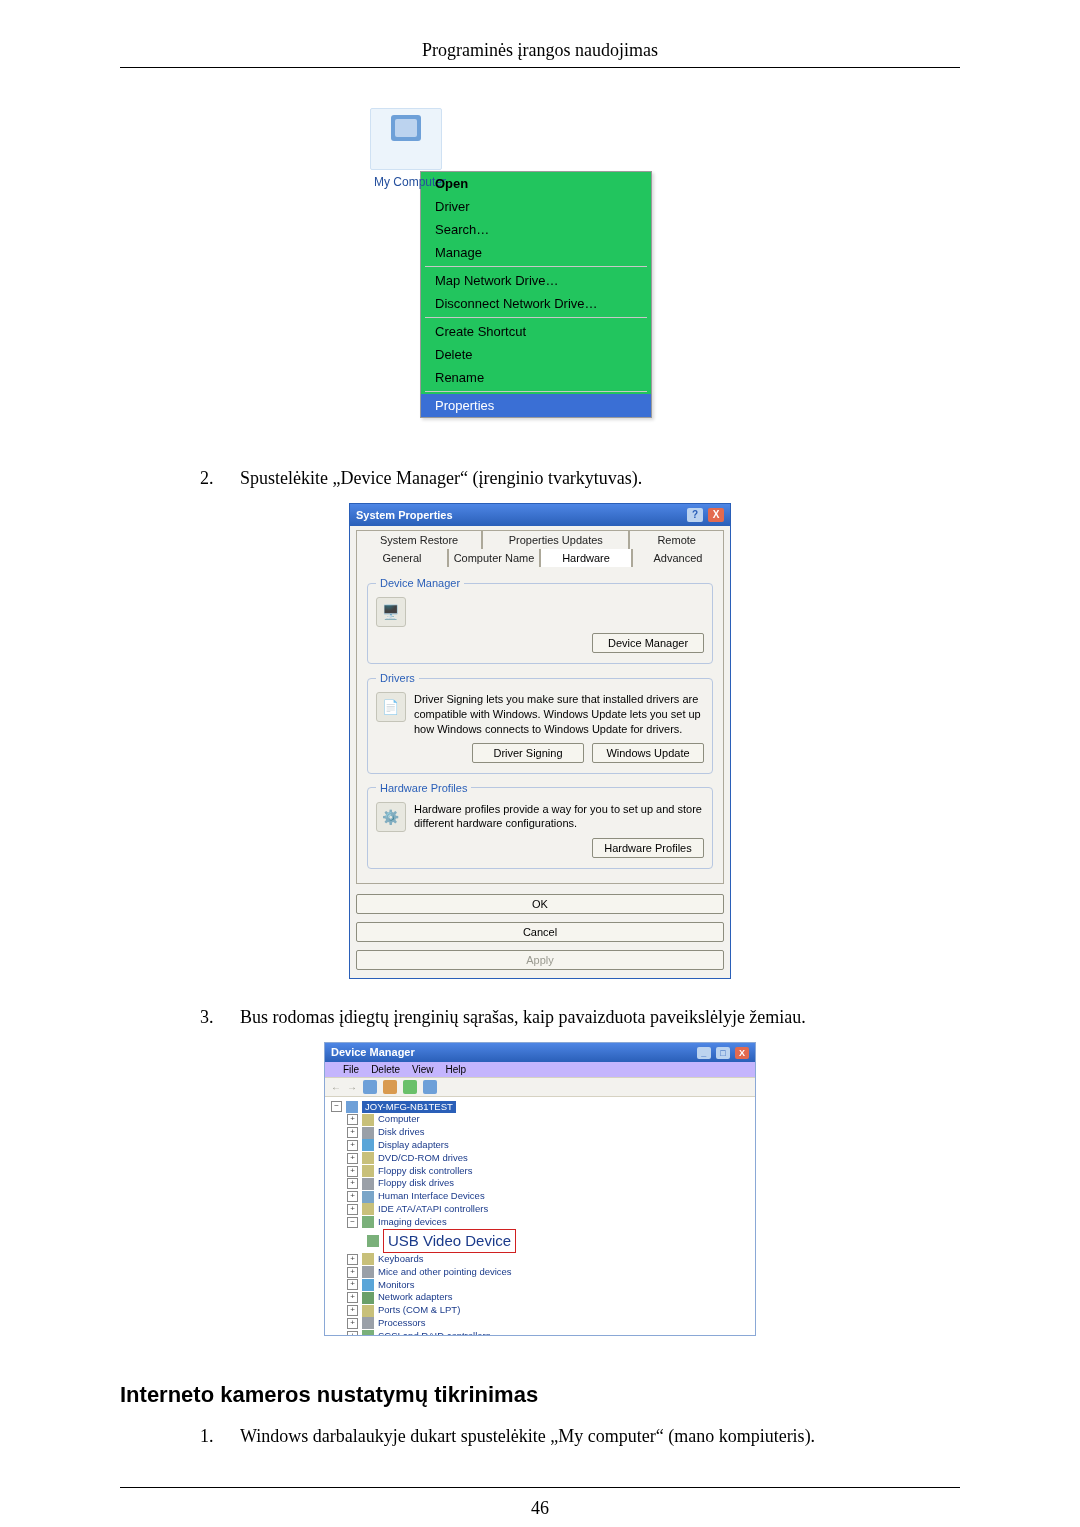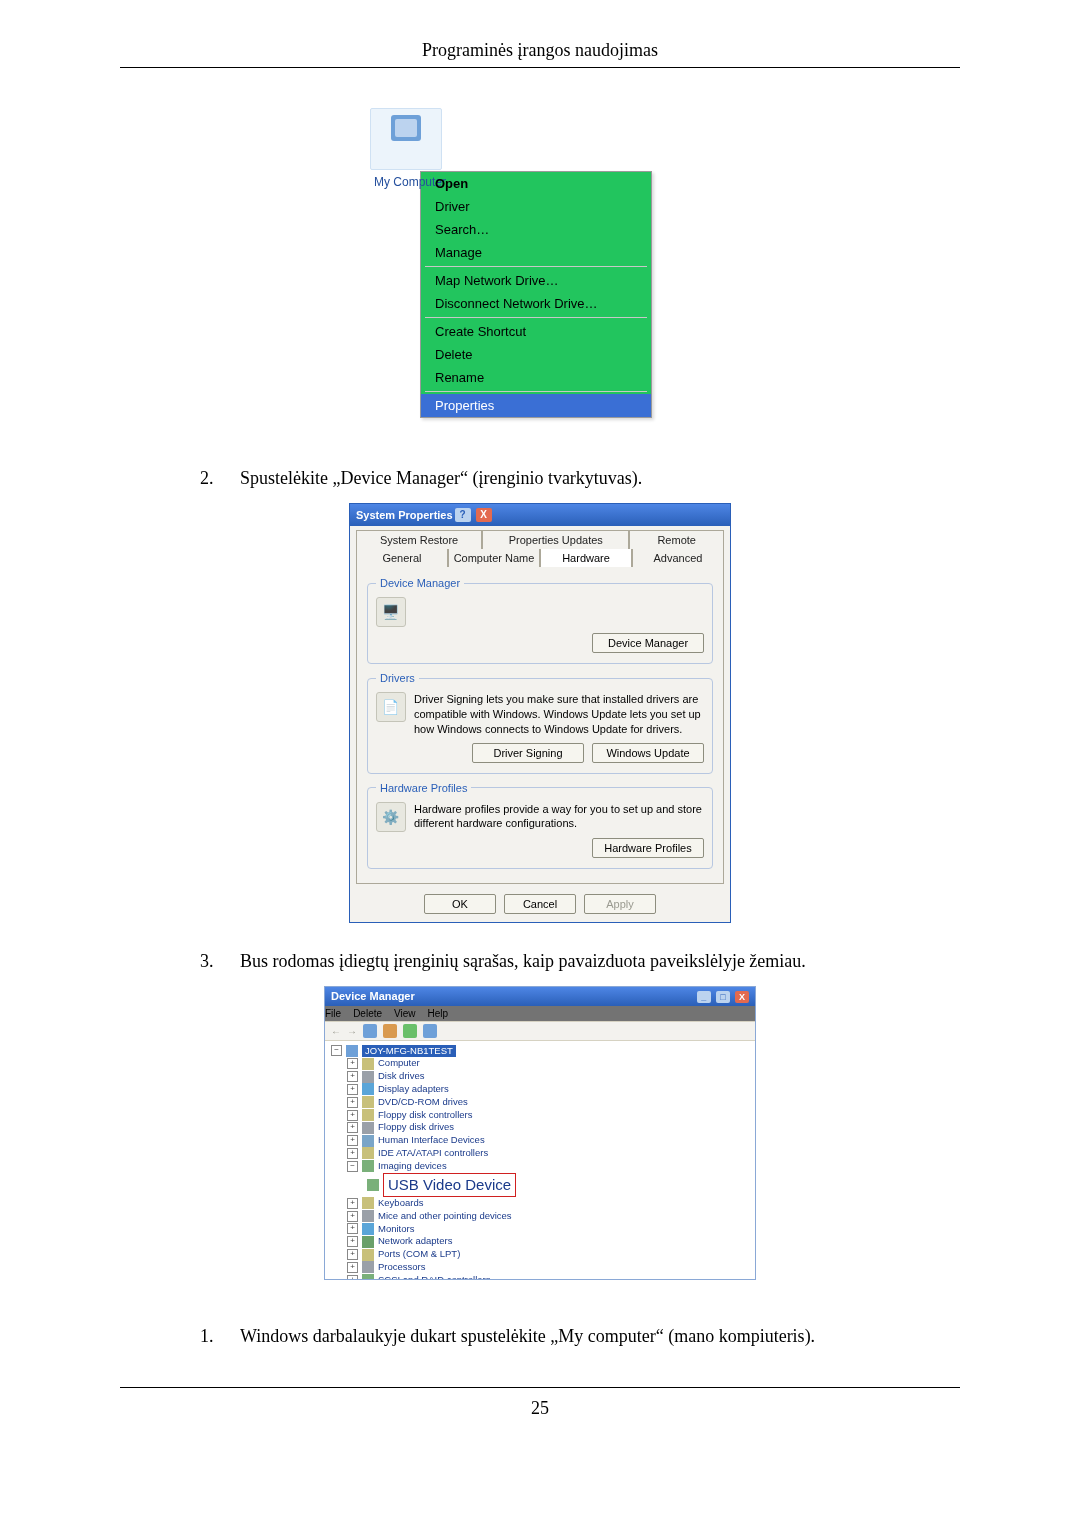--- a/index.html
+++ b/index.html
@@ -112,21 +112,21 @@
     font-family: Tahoma, Arial, sans-serif;
     font-size: 11px;
     border: 1px solid #2a5fb8;
   }
   .dlg-title {
     background: linear-gradient(#4e86e5, #2a5fb8);
     color: #fff;
     font-weight: bold;
     padding: 4px 6px;
     display: flex;
-    justify-content: flex-start;
+    justify-content: space-between;
     align-items: center;
   }
   .dlg-title .btns span{
     display:inline-block;
     width:16px;height:14px;
     margin-left:2px;
     text-align:center;
     font-weight:bold;
     font-size:10px;
     line-height:14px;
@@ -223,23 +223,23 @@
     display:flex; justify-content:space-between; align-items:center;
   }
   .dm-title .btns span{
     display:inline-block;width:14px;height:12px;margin-left:2px;
     text-align:center;font-size:9px;line-height:12px;border-radius:2px;
   }
   .dm-title .btns .min{background:#bcd3ef;color:#2a5fb8;}
   .dm-title .btns .max{background:#bcd3ef;color:#2a5fb8;}
   .dm-title .btns .close{background:#e36a4f;color:#fff;}
   .dm-menu {
-    background:#737373;
+    background:#c4b5fd;
     border-bottom:1px solid #d6d2c2;
-    padding:2px 0;
+    padding:2px 18px;
     display:flex; gap:12px;
   }
   .dm-toolbar{
     background:#f3f2ee;
     border-bottom:1px solid #d6d2c2;
     padding:2px 6px;
     display:flex; gap:6px; align-items:center;
   }
   .tbicon{
     width:14px;height:14px;display:inline-block;border-radius:2px;
@@ -363,21 +363,21 @@
           <legend>Hardware Profiles</legend>
           <div class="grp-row">
             <div class="grp-icon">⚙️</div>
             <div class="grp-text">Hardware profiles provide a way for you to set up and store different hardware configurations.</div>
           </div>
           <div class="btnrow">
             <div class="winbtn">Hardware Profiles</div>
           </div>
         </fieldset>
       </div>
-      <div class="btnrow center" style="margin-top:10px;">
+      <div class="btnrow center" style="margin-top:10px;flex-direction:column;">
         <div class="winbtn" style="min-width:70px;">OK</div>
         <div class="winbtn" style="min-width:70px;">Cancel</div>
         <div class="winbtn disabled" style="min-width:70px;">Apply</div>
       </div>
     </div>
   </div>
 
   <div class="step">
     <div class="num">3.</div>
     <div class="txt">Bus rodomas įdiegtų įrenginių sąrašas, kaip pavaizduota paveikslėlyje žemiau.</div>
@@ -493,21 +493,22 @@
         </div>
       <div class="node lvl1">
           <span class="exp">+</span>
           <span class="nicn" style="background:#7ab07a;"></span>
           <span>SCSI and RAID controllers</span>
         </div>
 
     </div>
   </div>
 
+  <div class="section-title">Interneto kameros nustatymų tikrinimas</div>
 
   <div class="step">
     <div class="num">1.</div>
     <div class="txt">Windows darbalaukyje dukart spustelėkite „My computer“ (mano kompiuteris).</div>
   </div>
 
   <hr class="hr2">
-  <div class="page-num">25</div>
+  <div class="page-num">46</div>
 </div>
 
 </body></html>

